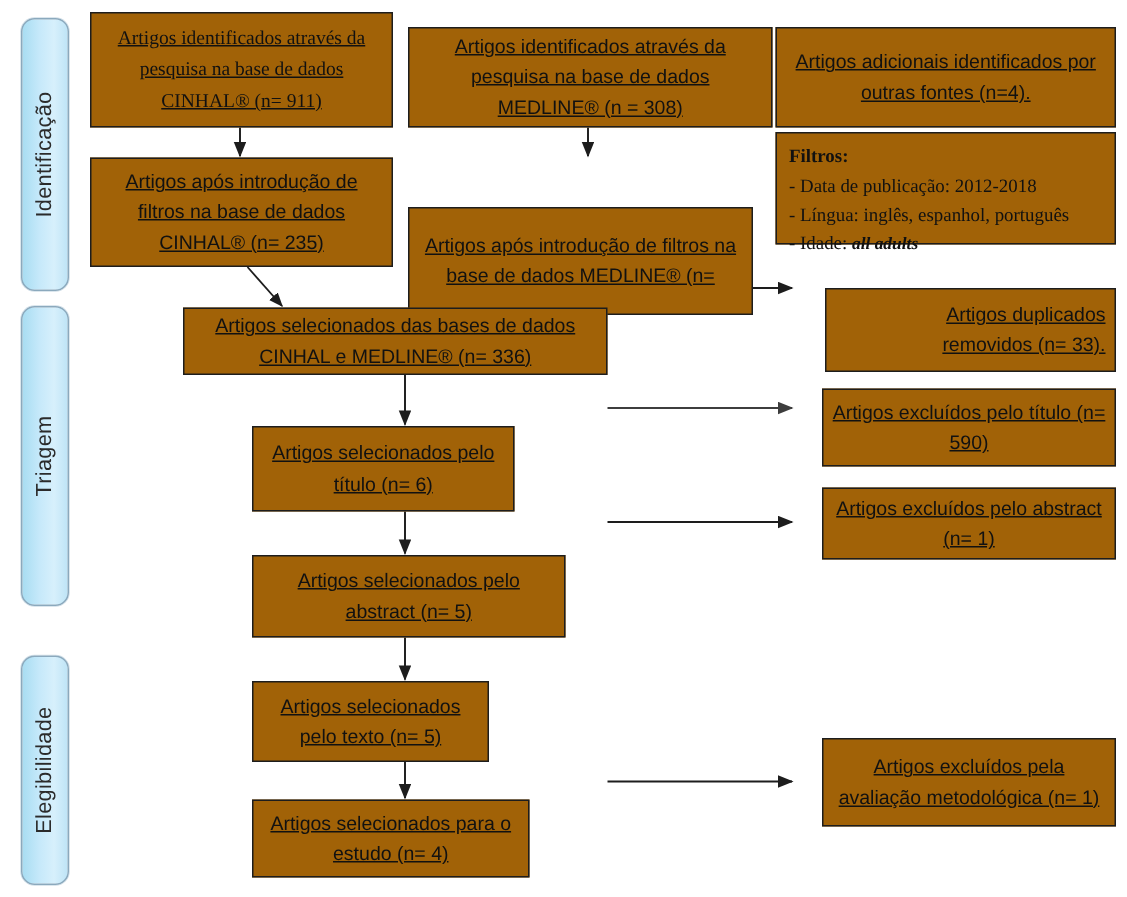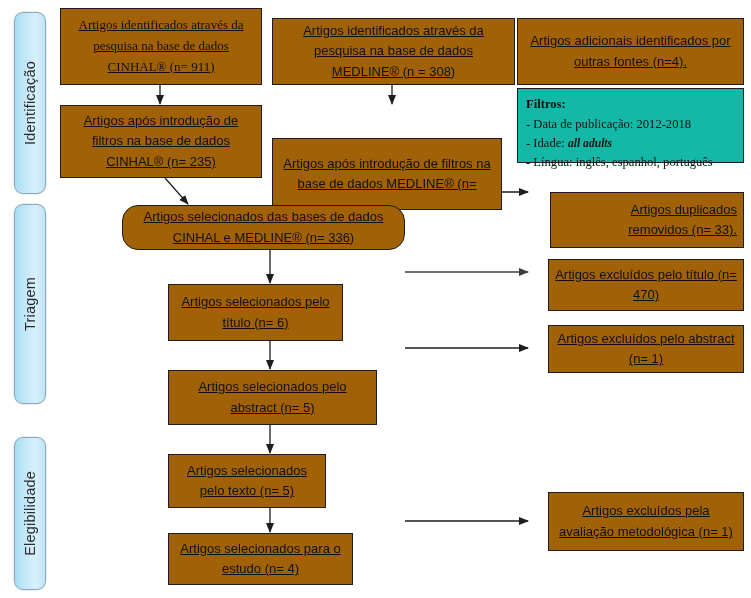--- a/index.html
+++ b/index.html
@@ -67,21 +67,21 @@
   .node.small {
     font-size: 13px;
   }
   .node.left-align {
     justify-content: flex-start;
     text-align: right;
   }
   .filters {
     position: absolute;
     border: 1.2px solid #1d1d1d;
-    background: #14b8a6;
+    background: #a16207;
     box-sizing: border-box;
     font-family: "Liberation Serif", serif;
     font-size: 12.6px;
     line-height: 1.5;
     color: #111111;
     padding: 6px 8px 4px 8px;
   }
   .filters .ftitle {
     font-weight: bold;
     display: block;
@@ -163,38 +163,38 @@
     <span class="txt">Artigos após introdução de filtros na base de dados CINHAL® (n= 235)</span>
   </div>
 
   <div class="node small" style="left:272px; top:105px; width:230px; height:72px;margin-top:33px;">
     <span class="txt">Artigos após introdução de filtros na base de dados MEDLINE® (n=</span>
   </div>
 
   <div class="filters" style="left:517px; top:88px; width:227px; height:75px;">
     <span class="ftitle">Filtros:</span>
     <span class="frow">- Data de publicação: 2012-2018</span>
+    <span class="frow">- Língua: inglês, espanhol, português</span>
     <span class="frow"><span>- Idade: </span><span class="fital">all adults</span></span>
-    <span class="frow">- Língua: inglês, espanhol, português</span>
-  </div>
-
-  <div class="node small" style="left:122px; top:205px; width:283px; height:45px;border-radius:16px;">
+  </div>
+
+  <div class="node small" style="left:122px; top:205px; width:283px; height:45px;">
     <span class="txt">Artigos selecionados das bases de dados CINHAL e MEDLINE® (n= 336)</span>
   </div>
 
   <div class="node small left-align" style="left:550px; top:192px; width:194px; height:56px; padding-left:22px;">
     <span class="txt">Artigos duplicados removidos (n= 33).</span>
   </div>
 
   <div class="node small" style="left:168px; top:284px; width:175px; height:57px;">
     <span class="txt">Artigos selecionados pelo título (n= 6)</span>
   </div>
 
   <div class="node small" style="left:548px; top:259px; width:196px; height:52px;">
-    <span class="txt">Artigos excluídos pelo título (n= 470)</span>
+    <span class="txt">Artigos excluídos pelo título (n= 590)</span>
   </div>
 
   <div class="node small" style="left:168px; top:370px; width:209px; height:55px;">
     <span class="txt">Artigos selecionados pelo abstract (n= 5)</span>
   </div>
 
   <div class="node small" style="left:548px; top:325px; width:196px; height:48px;">
     <span class="txt">Artigos excluídos pelo abstract (n= 1)</span>
   </div>
 

